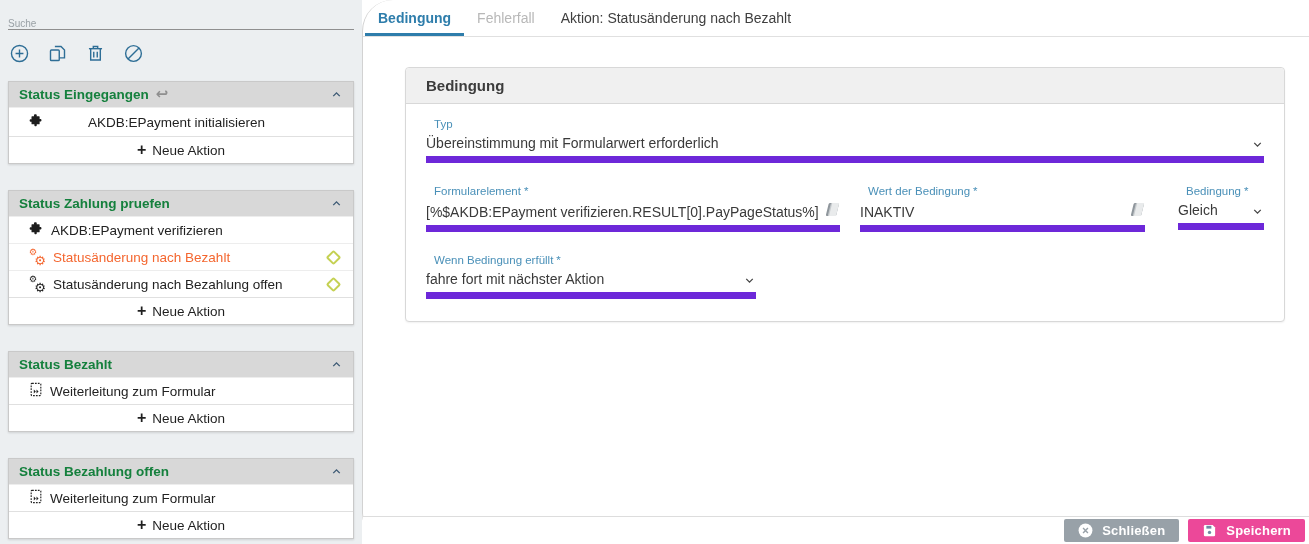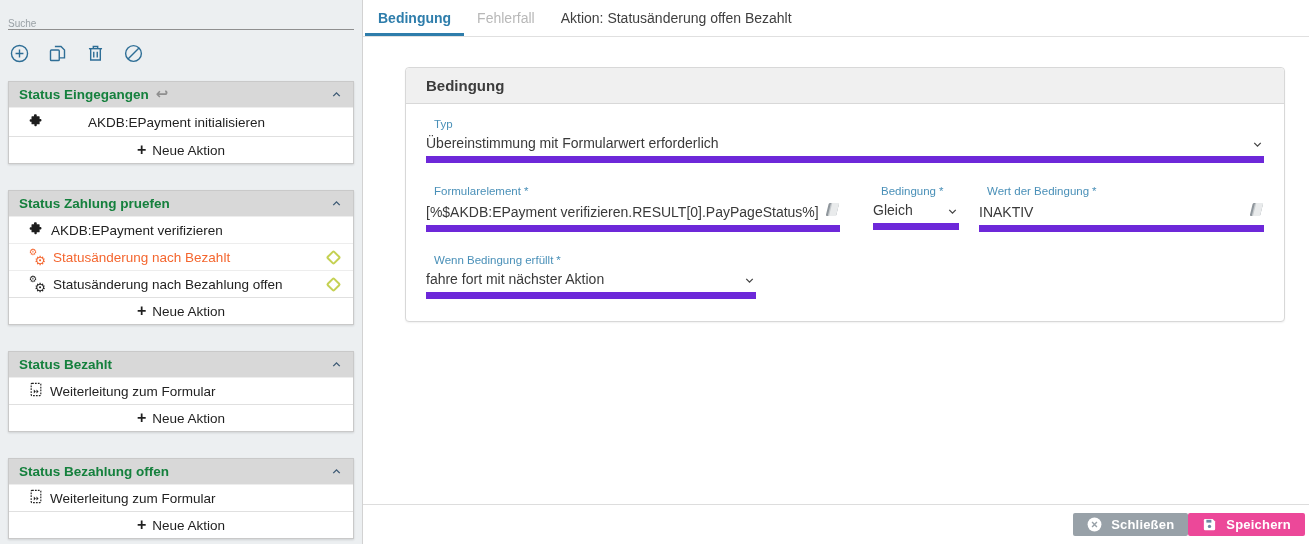--- a/index.html
+++ b/index.html
@@ -55,21 +55,21 @@
     transform:rotate(45deg); margin-right:4px;
   }
   .add-row {
     height:27px; border-top:1px solid #e0e0e0; display:flex;
     align-items:center; justify-content:center; gap:6px; cursor:pointer;
     font-size:13.5px; color:#1f1f1f; background:#fff;
   }
   .add-row .plus { font-weight:bold; font-size:16px; line-height:1; }
 
   
-  .main { flex:1; position:relative; background:#fff; border-left:1px solid #d2d2d2; }
+  .main { flex:1; position:relative; background:#fff; border-left:1px solid #d2d2d2;border-radius:31px; }
   .tabbar {
     height:37px; border-bottom:1px solid #e0e0e0; display:flex;
     align-items:stretch; padding-left:2px;
   }
   .tab {
     padding:0 13px; display:flex; align-items:center; font-size:14px;
     cursor:pointer; border-bottom:3px solid transparent; margin-top:2px;
   }
   .tab.active { color:#2e7dab; font-weight:bold; border-bottom-color:#2e7dab; }
   .tab.disabled { color:#b8b8b8; }
@@ -100,23 +100,23 @@
 
   .row2 { display:flex; margin-top:22px; }
   .col-formel { width:414px; }
   .col-bed { width:86px; margin-left:33px; }
   .col-wert { flex:1; margin-left:20px; }
   .row3 { margin-top:22px; width:330px; }
   .field-typ { width:100%; }
 
   
   .footer {
-    position:absolute; left:0; right:0; bottom:0; height:40px;
+    position:absolute; left:0; right:0; bottom:0; height:28px;
     border-top:1px solid #ddd; background:#fff; display:flex;
-    align-items:center; justify-content:flex-end; gap:0; padding-right:4px;
+    align-items:center; justify-content:flex-end; gap:9px; padding-right:4px;
   }
   .btn {
     height:23px; border:none; border-radius:2px; color:#fff;
     font-family:inherit; font-size:13px; font-weight:bold;
     display:flex; align-items:center; gap:9px; padding:0 14px; cursor:pointer;
     letter-spacing:.2px;
   }
   .btn-close { background:#98a1a8; }
   .btn-save  { background:#ec4899; }
   .btn svg { display:block; }
@@ -270,21 +270,21 @@
     </div>
   </div>
 
 </div>
 
 <div class="main">
 
   <div class="tabbar">
     <div class="tab active">Bedingung</div>
     <div class="tab disabled">Fehlerfall</div>
-    <div class="tab normal">Aktion: Statusänderung offen Bezahlt</div>
+    <div class="tab normal">Aktion: Statusänderung nach Bezahlt</div>
   </div>
 
   <div class="panel">
     <div class="panel-header">Bedingung</div>
     <div class="panel-body">
 
       <div class="field field-typ">
         <div class="f-label">Typ</div>
         <div class="f-control">
           <span class="f-value">Übereinstimmung mit Formularwert erforderlich</span>
@@ -309,51 +309,51 @@
                 <g transform="skewX(-14) translate(3.4,0)">
                   <rect x="1" y="1" width="11" height="14" rx="1.5" fill="#8f969c"></rect>
                   <rect x="3.2" y="1" width="8.8" height="14" rx="1" fill="#c6cacd"></rect>
                   <rect x="4.6" y="1" width="7.4" height="14" fill="#e9ebec"></rect>
                 </g>
                 </svg>
             </span>
           </div>
         </div>
 
-        <div class="field col-bed">
-          <div class="f-label">
-            <span>Bedingung</span><span class="req">*</span>
-          </div>
-          <div class="f-control">
-            <span class="f-value">Gleich</span>
-            <span class="sel-chev">
-              <svg width="13" height="13" viewBox="0 0 24 24" fill="none" stroke="#454545" stroke-width="2.4">
-                <path d="M6 9l6 6 6-6"></path>
-                </svg>
-            </span>
-          </div>
-        </div>
-
         <div class="field col-wert">
           <div class="f-label">
             <span>Wert der Bedingung</span><span class="req">*</span>
           </div>
           <div class="f-control">
             <span class="f-value">INAKTIV</span>
             <span class="book-icon">
               <svg width="15" height="15" viewBox="0 0 16 16">
                 <g transform="skewX(-14) translate(3.4,0)">
                   <rect x="1" y="1" width="11" height="14" rx="1.5" fill="#8f969c"></rect>
                   <rect x="3.2" y="1" width="8.8" height="14" rx="1" fill="#c6cacd"></rect>
                   <rect x="4.6" y="1" width="7.4" height="14" fill="#e9ebec"></rect>
                 </g>
                 </svg>
             </span>
           </div>
         </div>
+
+        <div class="field col-bed">
+          <div class="f-label">
+            <span>Bedingung</span><span class="req">*</span>
+          </div>
+          <div class="f-control">
+            <span class="f-value">Gleich</span>
+            <span class="sel-chev">
+              <svg width="13" height="13" viewBox="0 0 24 24" fill="none" stroke="#454545" stroke-width="2.4">
+                <path d="M6 9l6 6 6-6"></path>
+                </svg>
+            </span>
+          </div>
+        </div>
       </div>
 
       <div class="field row3">
         <div class="f-label">
           <span>Wenn Bedingung erfüllt</span><span class="req">*</span>
         </div>
         <div class="f-control">
           <span class="f-value">fahre fort mit nächster Aktion</span>
           <span class="sel-chev">
             <svg width="13" height="13" viewBox="0 0 24 24" fill="none" stroke="#454545" stroke-width="2.4">

